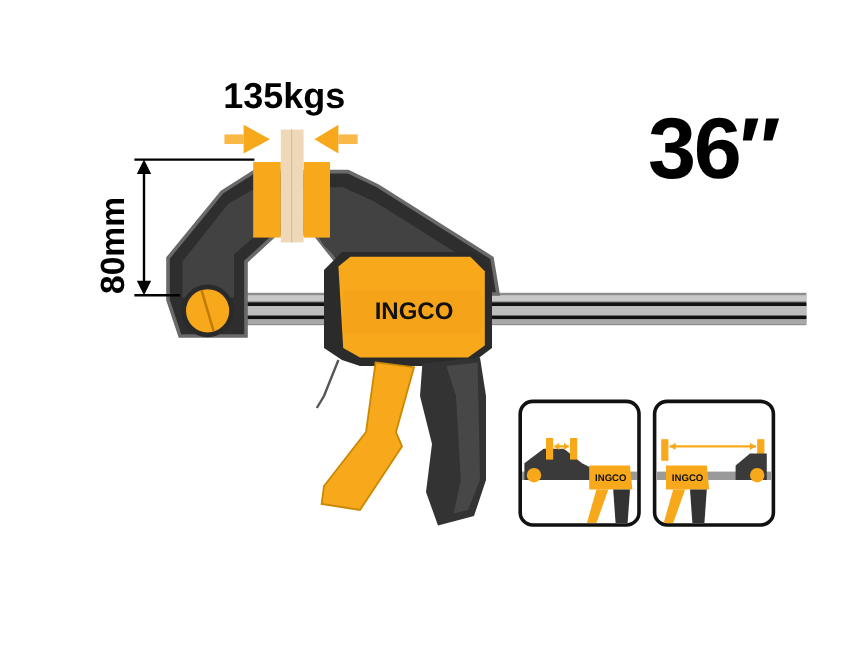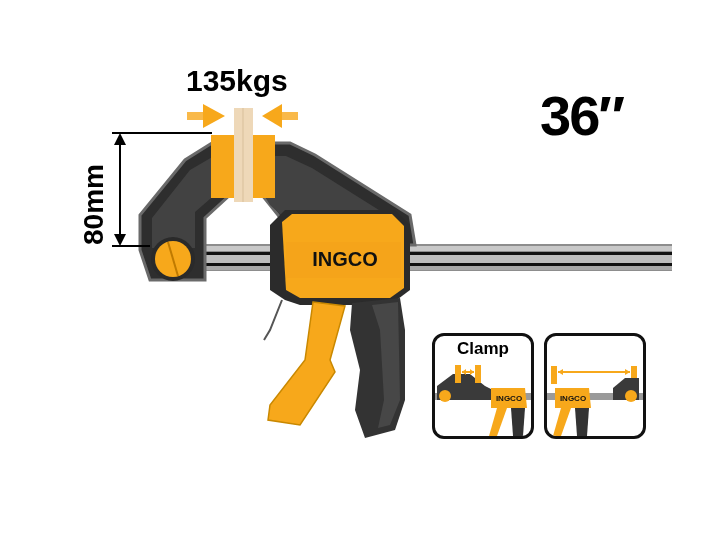--- a/index.html
+++ b/index.html
@@ -1,18 +1,18 @@
 <!DOCTYPE html>
 <html><head>
   <meta charset="utf-8">
   <style>
     html, body { margin:0; padding:0; background:#ffffff; }
     body { width:721px; height:549px; position:relative; overflow:hidden; font-family:"Liberation Sans", sans-serif; }
     .abs { position:absolute; }
-    #size-label { left:540px; top:88px; font-size:56px; font-weight:bold; color:#000; letter-spacing:-2px; line-height:1; }
+    #size-label { left:540px; top:88px; font-size:72px; font-weight:bold; color:#000; letter-spacing:-2px; line-height:1; }
     #load-label { left:186px; top:66px; font-size:30px; font-weight:bold; color:#000; line-height:1;text-align:right; }
     #depth-label { left:80px; top:245px; font-size:28px; font-weight:bold; color:#000; transform-origin:0 0; transform:rotate(-90deg); line-height:1; white-space:nowrap; }
     .mode-card { position:absolute; width:96px; height:100px; border:3px solid #111; border-radius:12px; background:#fff; overflow:hidden; }
     .mode-title { position:absolute; left:0; right:0; top:3px; text-align:center; font-size:17px; font-weight:bold; color:#000; }
     svg { position:absolute; left:0; top:0; }
   </style>
 </head>
 <body>
 
 <svg width="721" height="549" viewBox="0 0 721 549">
@@ -76,21 +76,20 @@
     <polygon points="120,133 114,145 126,145" fill="#000"></polygon>
     <polygon points="120,246 114,234 126,234" fill="#000"></polygon>
   </g>
 </svg>
 
 <div id="size-label" class="abs">36″</div>
 <div id="load-label" class="abs">135kgs</div>
 <div id="depth-label" class="abs">80mm</div>
 
 <div class="mode-card" style="left:432px;top:333px;">
-  <div class="mode-title">Clamp</div>
   <svg width="96" height="100" viewBox="0 0 96 100">
     <rect x="0" y="57" width="96" height="7" fill="#9a9a9a"></rect>
     <path d="M2,64 L2,50 L18,38 L35,38 L50,50 L60,55 L60,64 Z" fill="#3a3a3a"></path>
     <rect x="20" y="29" width="6" height="18" fill="#F7A81B"></rect>
     <rect x="40" y="29" width="6" height="18" fill="#F7A81B"></rect>
     <line x1="27" y1="36" x2="39" y2="36" stroke="#F7A81B" stroke-width="2"></line>
     <polygon points="27,36 31,33 31,39" fill="#F7A81B"></polygon>
     <polygon points="39,36 35,33 35,39" fill="#F7A81B"></polygon>
     <circle cx="10" cy="60" r="6" fill="#F7A81B"></circle>
     <path d="M56,52 L90,52 L92,72 L56,72 Z" fill="#F7A81B"></path>

